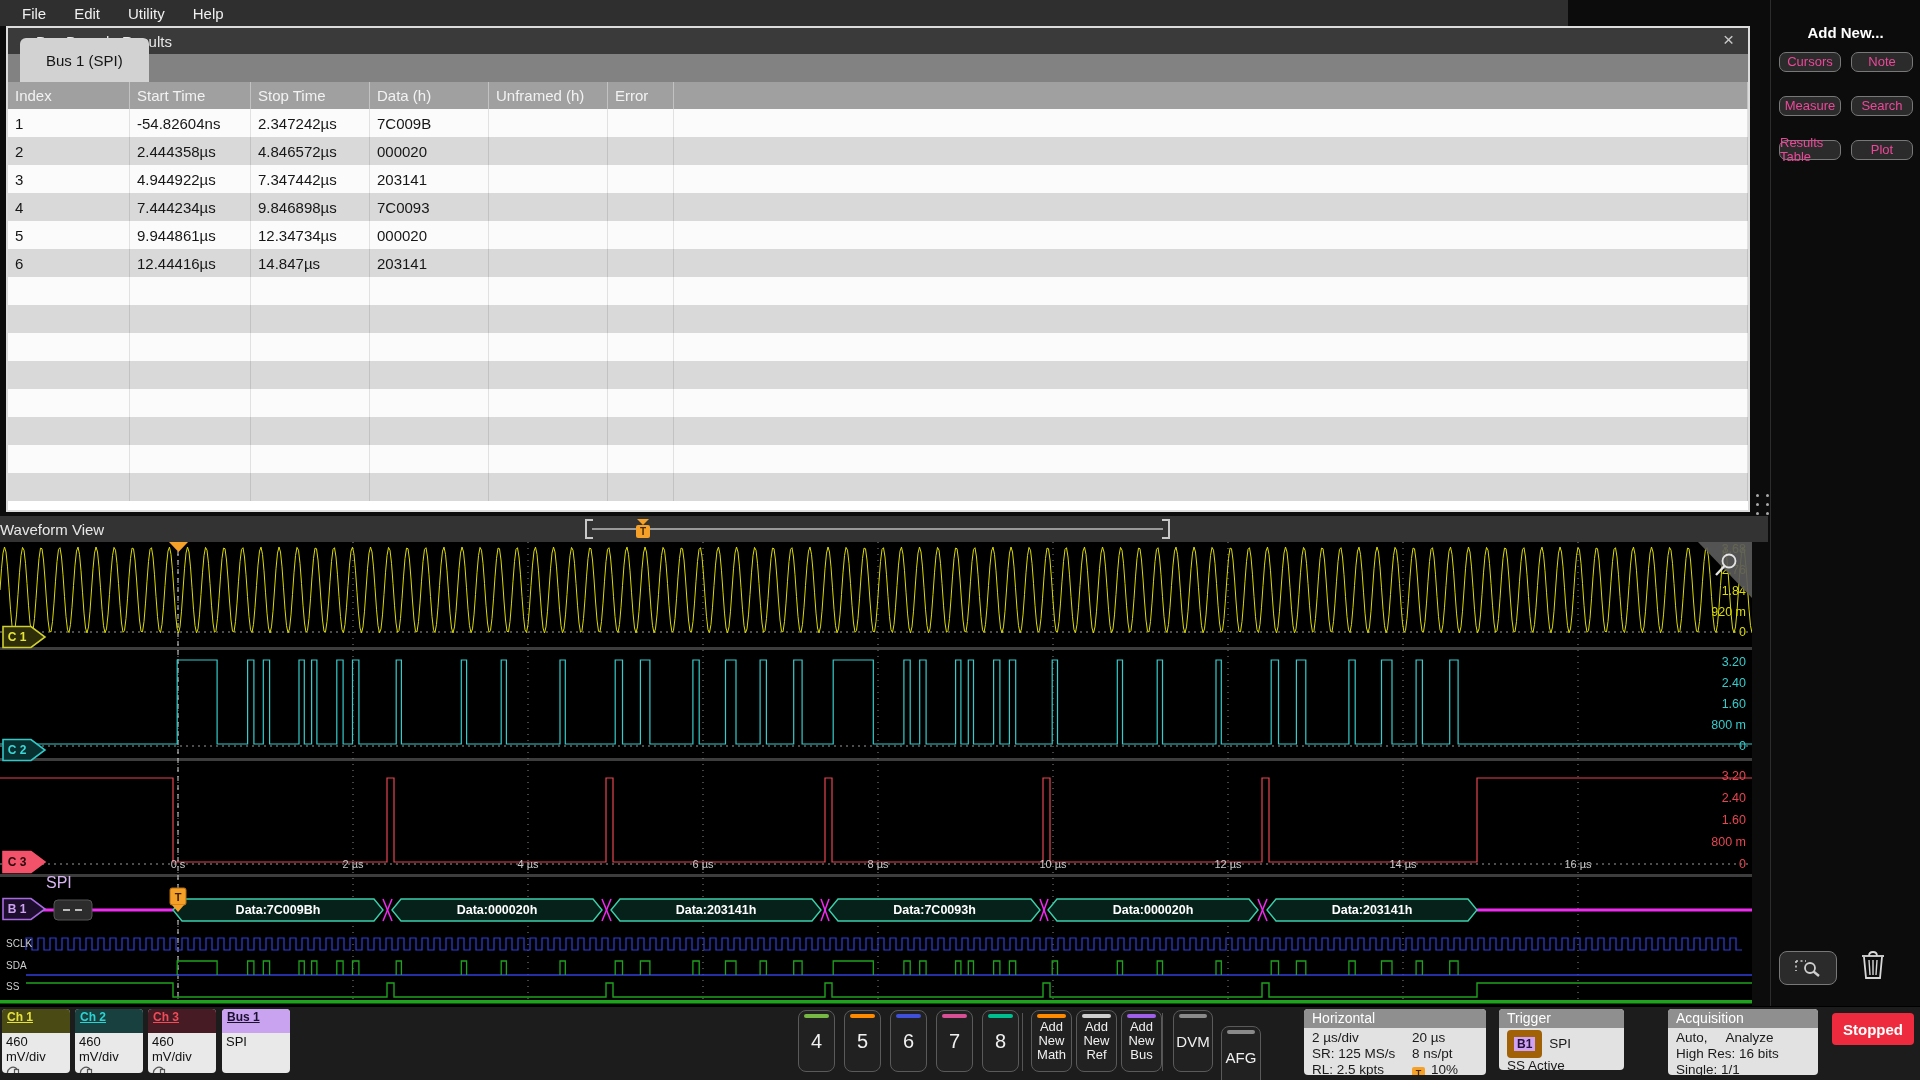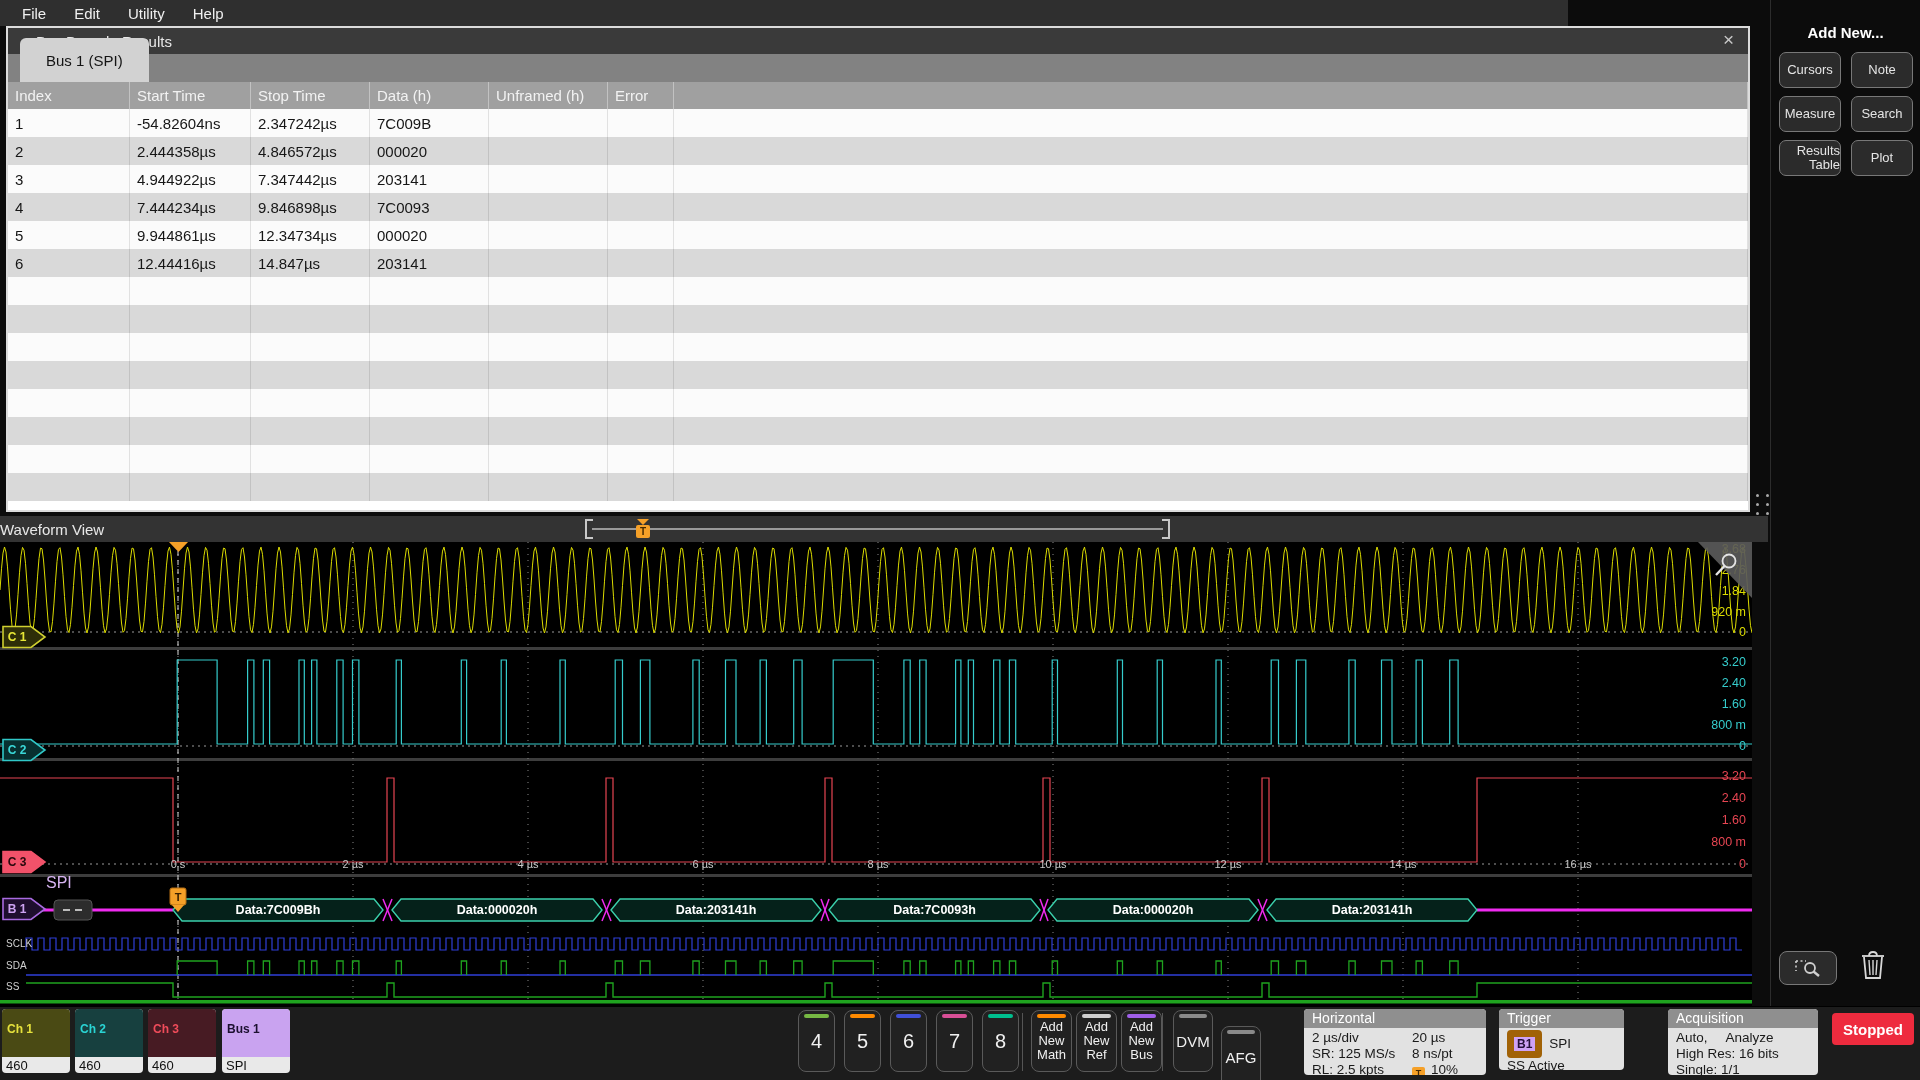--- a/index.html
+++ b/index.html
@@ -22,22 +22,22 @@
   .thead,.trow{display:grid;grid-template-columns:122px 121px 119px 119px 119px 66px 1fr;}
   .thead{height:27px;background:#a0a0a0;color:#f2f2f2;font-size:15px;align-items:center;}
   .thead .cell{border-right:1px solid #c2c2c2;height:100%;display:flex;align-items:center;padding-left:7px;box-sizing:border-box;}
   .trow{height:28px;font-size:15px;color:#161616;align-items:center;}
   .trow .cell{border-right:1px solid rgba(0,0,0,0.10);height:100%;display:flex;align-items:center;padding-left:7px;box-sizing:border-box;}
   .trow.odd{background:#fbfbfb;}
   .trow.even{background:#d9d9d9;}
   
   #sidebar{position:absolute;left:1770px;top:0;width:150px;height:1006px;background:#0c0c0c;border-left:1px solid #2c2c2c;box-sizing:border-box;}
   .sb-title{margin-top:24px;text-align:center;color:#fff;font-weight:bold;font-size:15px;}
-  .sbbtn{position:absolute;width:62px;height:36px;background:#2b2b2b;border:1px solid #787878;border-radius:7px;
-    color:#e5e5e5;font-size:13px;line-height:14px;display:flex;align-items:center;justify-content:center;text-align:right;cursor:default;box-sizing:border-box;}
+  .sbbtn{position:absolute;width:62px;height:20px;background:#2b2b2b;border:1px solid #787878;border-radius:7px;
+    color:#ec4899;font-size:13px;line-height:14px;display:flex;align-items:center;justify-content:center;text-align:left;cursor:default;box-sizing:border-box;}
   #sb-zoom-btn{position:absolute;left:8px;top:951px;width:56px;height:32px;background:#2b2b2b;border:1px solid #787878;
     border-radius:8px;display:flex;align-items:center;justify-content:center;}
   #sb-trash{position:absolute;left:88px;top:949px;}
   #splitter-dots{position:absolute;left:1756px;top:494px;display:grid;grid-template-columns:4px 4px;grid-gap:6px;}
   #splitter-dots i{width:3px;height:3px;border-radius:50%;background:#a8a8a8;}
   
   #wf-header{position:absolute;left:0;top:516px;width:1768px;height:26px;background:#333;color:#e8e8e8;
     font-size:15px;display:flex;align-items:center;}
   #wf-title{}
   #wf-scrollbar{position:absolute;left:585px;top:3px;width:585px;height:20px;}
@@ -48,21 +48,21 @@
   #sb-tflag{position:absolute;left:50px;top:0;width:16px;height:20px;}
   #sb-tflag .tri{position:absolute;left:2px;top:0;width:0;height:0;border-left:6px solid transparent;border-right:6px solid transparent;border-top:6px solid #f5a028;}
   #sb-tflag .flag{position:absolute;left:1px;top:6px;width:14px;height:13px;background:#f5a028;border-radius:2px;
     color:#442800;font-size:10px;font-weight:bold;display:flex;align-items:center;justify-content:center;}
   #wf-plot{position:absolute;left:0;top:542px;width:1752px;height:464px;background:#000;}
   .wfbadge{position:absolute;left:2px;}
   #spi-label{position:absolute;left:46px;top:332px;color:#d7b4f2;font-size:16px;}
   
   #bottombar{position:absolute;left:0;top:1006px;width:1920px;height:74px;background:#1c1c1c;border-top:1px solid #000;}
   .chbadge{position:absolute;top:2px;width:68px;height:64px;border-radius:4px;overflow:hidden;background:#e9e9e9;}
-  .chhead{height:24px;font-size:12px;font-weight:bold;padding:12px 5px;line-height:16px;}
+  .chhead{height:24px;font-size:12px;font-weight:bold;padding:0 5px;line-height:16px;text-decoration:underline;}
   .chbody{padding:1px 4px;font-size:13px;color:#111;line-height:15px;}
   .chbody .l3{display:flex;justify-content:space-between;align-items:center;}
   .bwmark{font-size:11px;color:#222;}
   .numbtn,.addbtn,.miscbtn{position:absolute;top:3px;height:62px;background:#212121;border:1px solid #5a5a5a;border-radius:8px;
     color:#f0f0f0;display:flex;align-items:center;justify-content:center;box-sizing:border-box;}
   .numbtn{width:37px;font-size:20px;}
   .addbtn{width:41px;font-size:13px;line-height:14px;text-align:center;}
   .miscbtn{width:40px;font-size:15px;}
   .strip{position:absolute;top:3px;left:5px;right:5px;height:4px;border-radius:2px;}
   .vdiv{position:absolute;top:6px;width:1px;height:58px;background:#555;}

